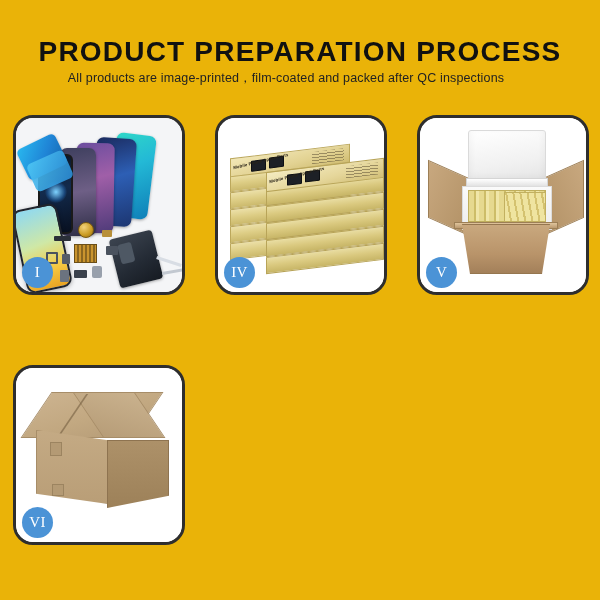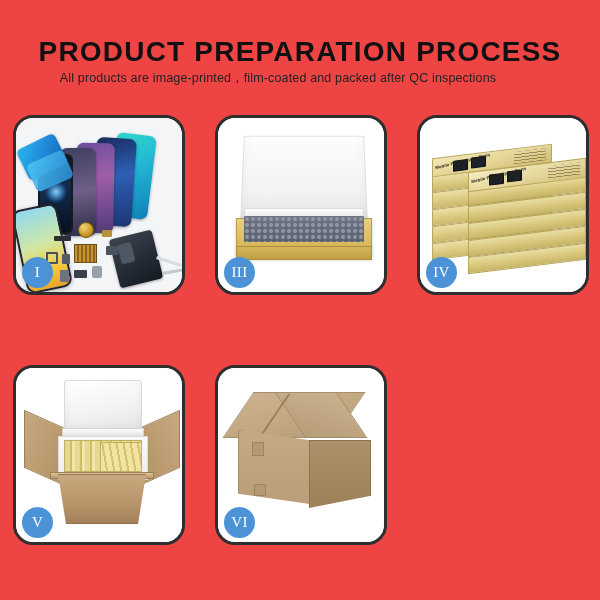--- a/index.html
+++ b/index.html
@@ -2,31 +2,31 @@
 <html><head>
 <meta charset="utf-8">
 <style>
   * { box-sizing: border-box; margin: 0; padding: 0; }
   html, body {
     width: 600px; height: 600px;
     background: #ffffff;
     font-family: "Liberation Sans", sans-serif;
     overflow: hidden;
   }
-  .page { position: relative; width: 600px; height: 600px; background: #ef4444; }
+  .page { position: relative; width: 600px; height: 600px; background: #eab308; }
 
   
   .title {
     position: absolute; left: 0; top: 36px; width: 600px;
     text-align: center;
     font-size: 28px; font-weight: 700; letter-spacing: 1.2px;
     color: #111111; white-space: nowrap;
   }
   .subtitle {
-    position: absolute; left: 0; top: 70px; width: 556px;
+    position: absolute; left: 8px; top: 70px; width: 556px;
     text-align: center;
     font-size: 12.5px; font-weight: 400; letter-spacing: .15px;
     color: #222222; white-space: nowrap;
   }
 
   
   .grid {
     position: absolute; left: 13px; top: 115px;
     width: 577px; height: 430px;
     display: grid;
@@ -353,30 +353,20 @@
         <div class="tiny t6"></div>
         <div class="tiny t7"></div>
         <div class="tiny t8"></div>
         <div class="cable"></div>
         <div class="cable2"></div>
       </div>
       <div class="badge">I</div>
     </div>
 
 
-    <div class="panel">
-      <div class="photo p3">
-        <div class="lid"></div>
-        <div class="lid-lip"></div>
-        <div class="box-base"></div>
-        <div class="foam"></div>
-        <div class="base-front"></div>
-      </div>
-      <div class="badge">III</div>
-    </div>
 
     <div class="panel">
       <div class="photo p4">
         <div class="stackwrap">
           <div class="sbox sb1"></div>
           <div class="sbox sb2"></div>
           <div class="sbox sb3"></div>
           <div class="sbox sb4"></div>
           <div class="sbox sb5"></div>
           <div class="sbox-top">

